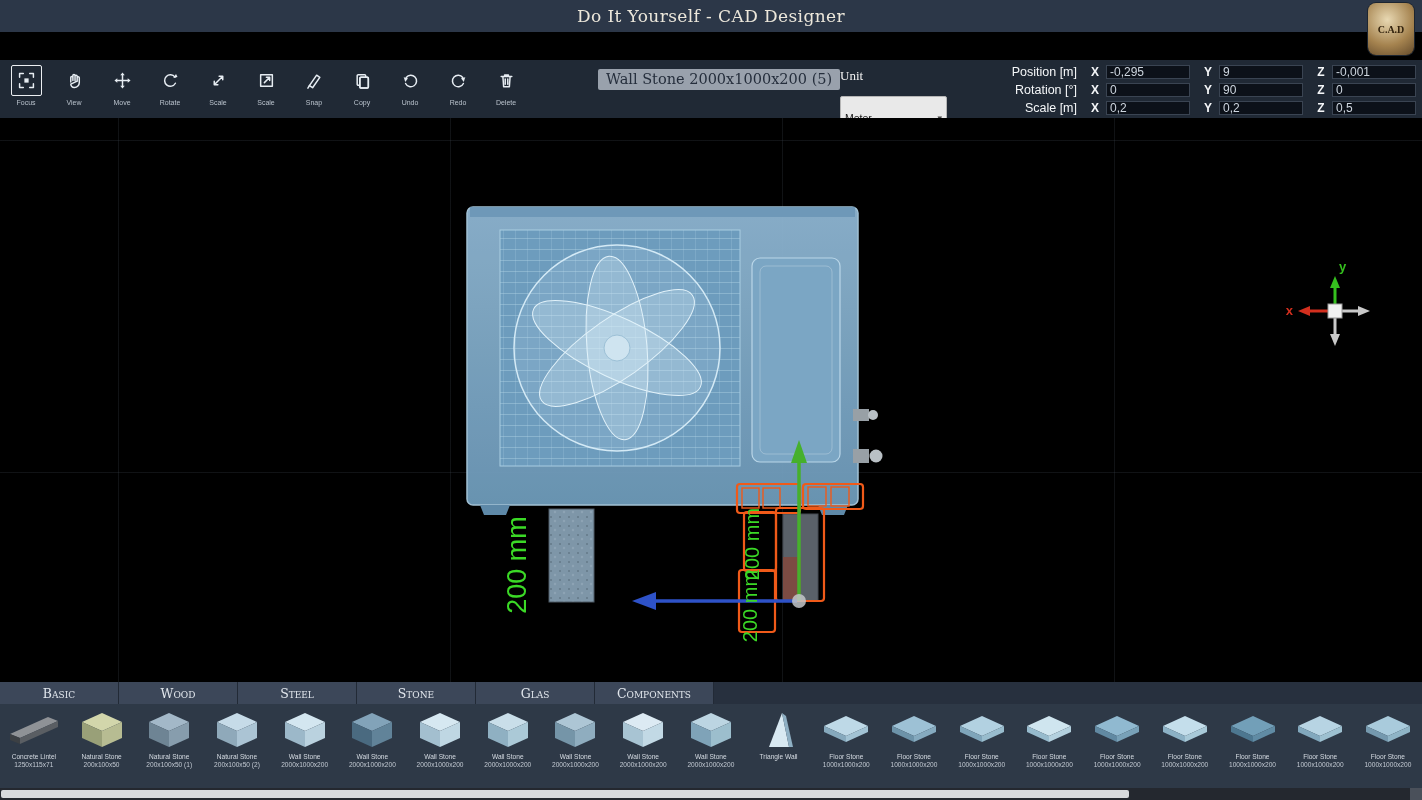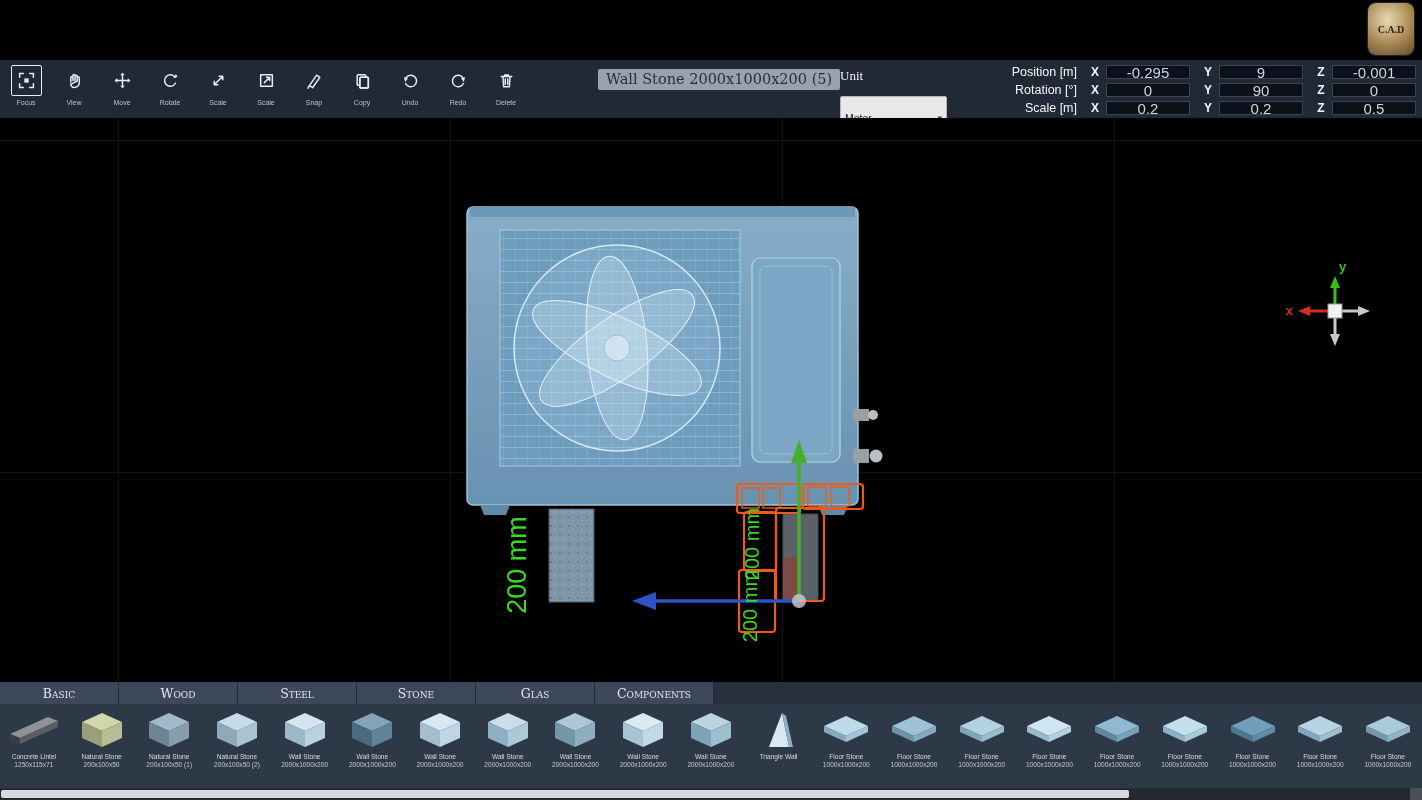--- a/index.html
+++ b/index.html
@@ -45,22 +45,22 @@
   .unit-select{position:absolute;left:840px;top:36px;width:97px;height:17px;background:#e9e9e9;
                color:#1a1a1a;font-size:10.5px;display:flex;align-items:center;
                padding:12px 4px;border:1px solid #b5b5b5;border-radius:2px;cursor:default;}
   .unit-select .caret{margin-left:auto;font-size:9px;color:#444;}
 
   .transform{position:absolute;right:2px;top:3px;}
   .trow{display:flex;align-items:center;height:18px;}
   .tlabel{width:112px;text-align:right;font-size:12.5px;color:#f4f6f8;margin-right:12px;}
   .taxis{width:12px;font-size:12px;font-weight:bold;color:#f4f6f8;text-align:center;}
   .tinput{width:76px;height:12px;margin:0 12px 0 5px;background:#0c1119;
-          border:1px solid #3a4452;color:#cdd5de;font-size:15px;padding:0 3px;
-          font-family:"Liberation Sans",sans-serif;text-align:center;}
+          border:1px solid #3a4452;color:#cdd5de;font-size:12px;padding:0 3px;
+          font-family:"Liberation Sans",sans-serif;}
   .trow .tinput:last-child{margin-right:4px;}
 
   
   .viewport{position:absolute;left:0;top:118px;width:1422px;height:564px;background:#000;
             background-image:
               linear-gradient(to right, rgba(75,85,96,.22) 1px, transparent 1px),
               linear-gradient(to bottom, rgba(75,85,96,.22) 1px, transparent 1px);
             background-size:332px 332px;background-position:118px 22px;}
   .viewport svg{position:absolute;left:0;top:0;}
 
@@ -85,20 +85,23 @@
   .scrollbar{position:absolute;left:0;top:788px;width:100%;height:12px;background:#24282f;}
   .scroll-thumb{position:absolute;left:1px;top:2px;width:1128px;height:8px;background:#d8dadd;
                 border-radius:2px;}
   .scroll-end{position:absolute;right:0;top:0;width:12px;height:12px;background:#4a505a;}
 </style>
 </head>
 <body>
 
 <div class="app">
 
+  <div class="titlebar">
+    <div class="title">Do It Yourself - CAD Designer</div>
+  </div>
   <div class="logo">
     <span>C.A.D</span>
   </div>
 
 
   <div class="toolbar">
     <div class="tools">
 
       <div class="tool active">
         <span class="ibox">

